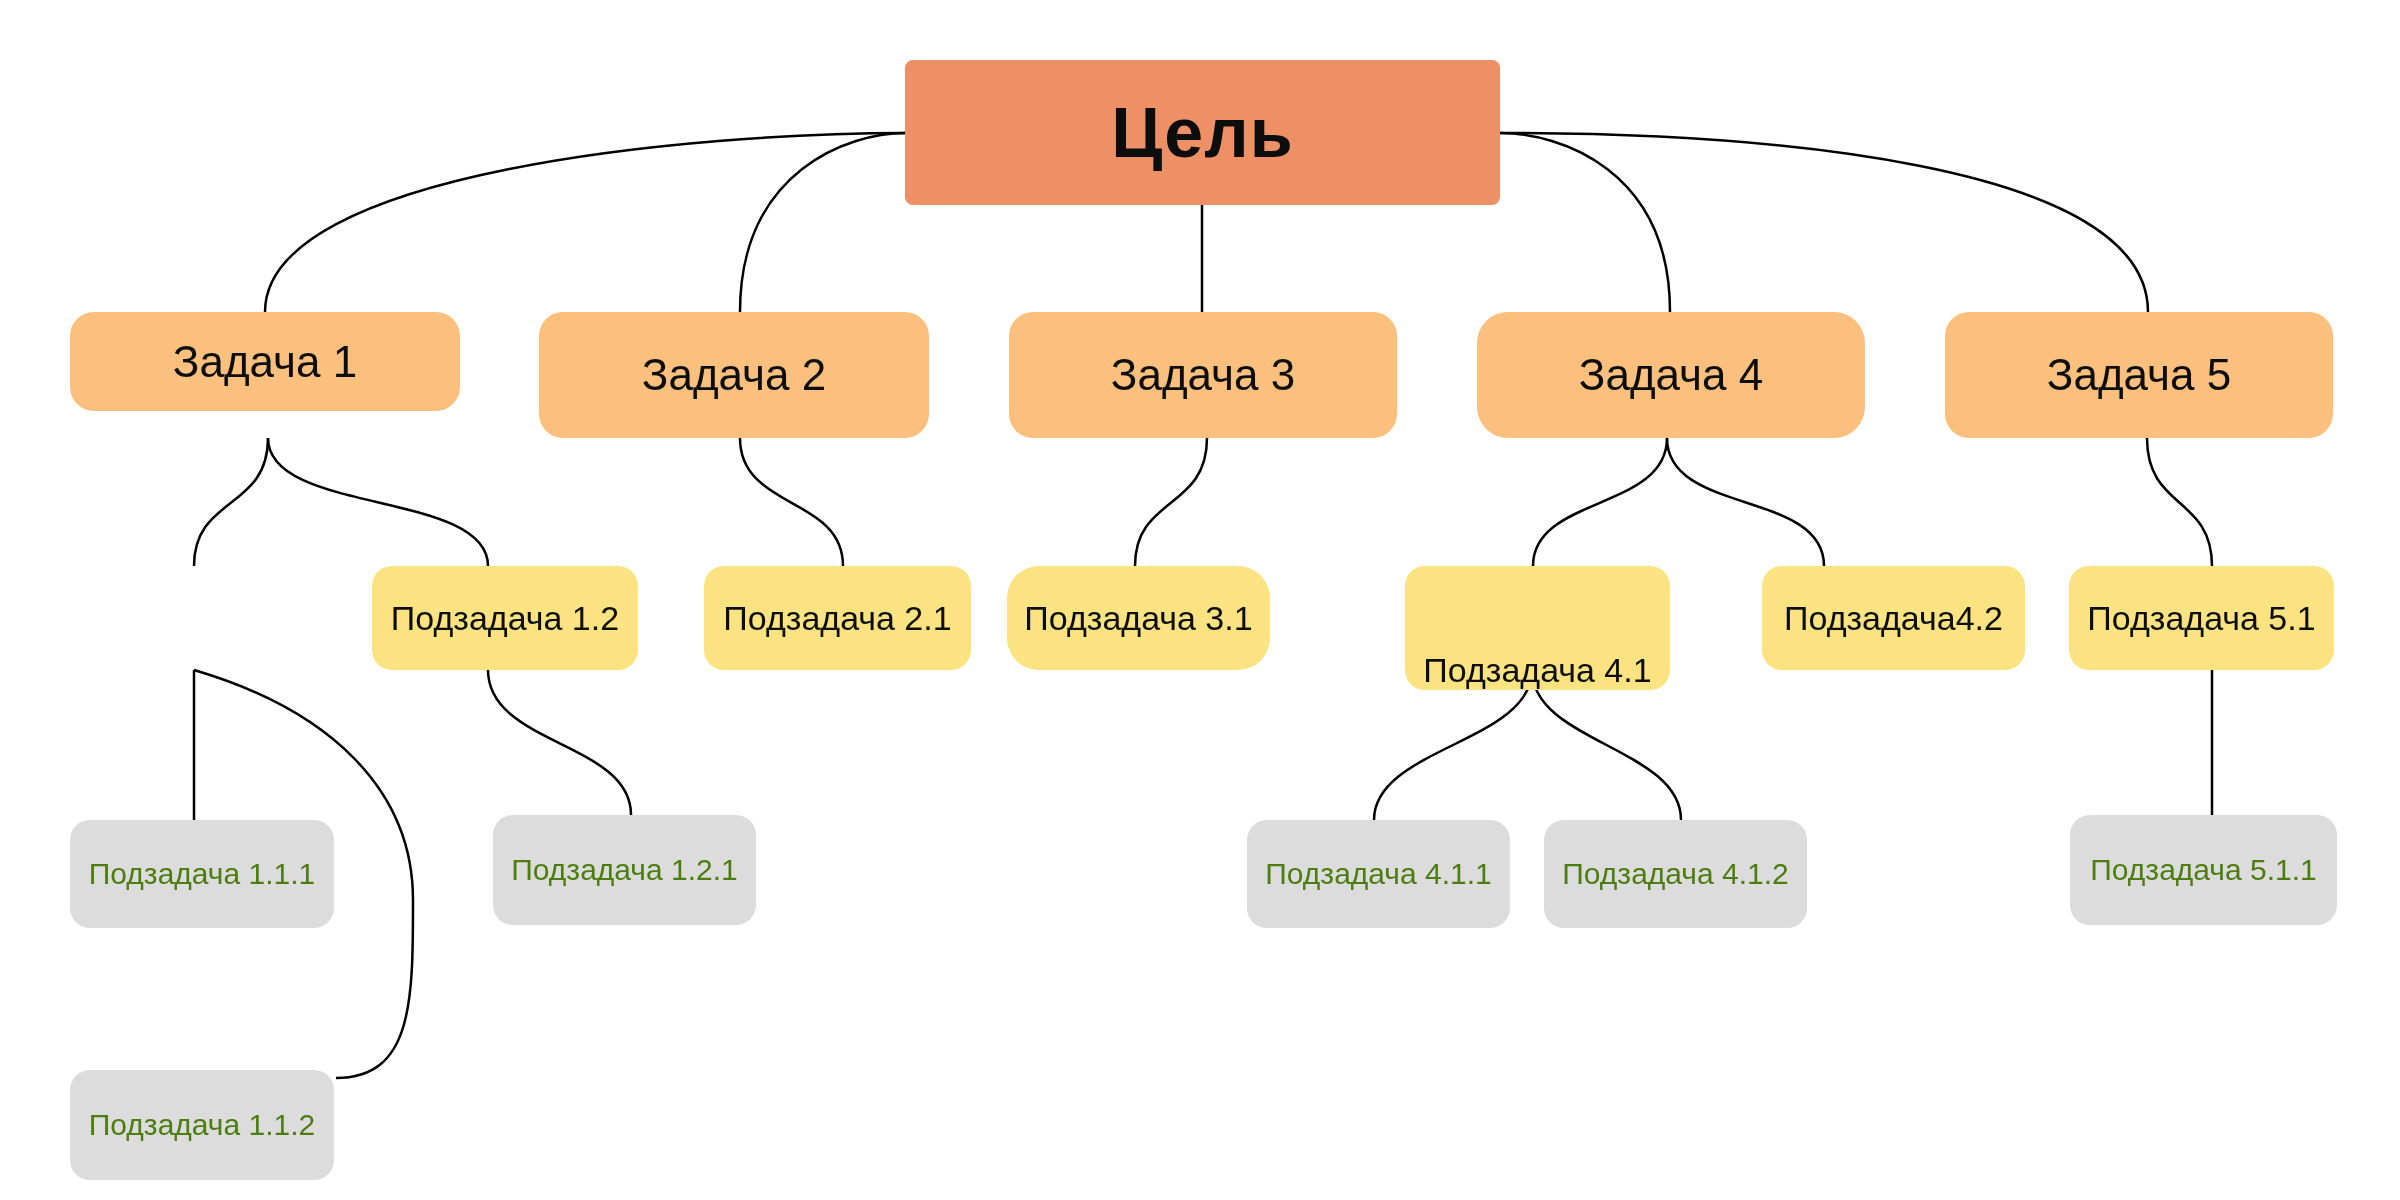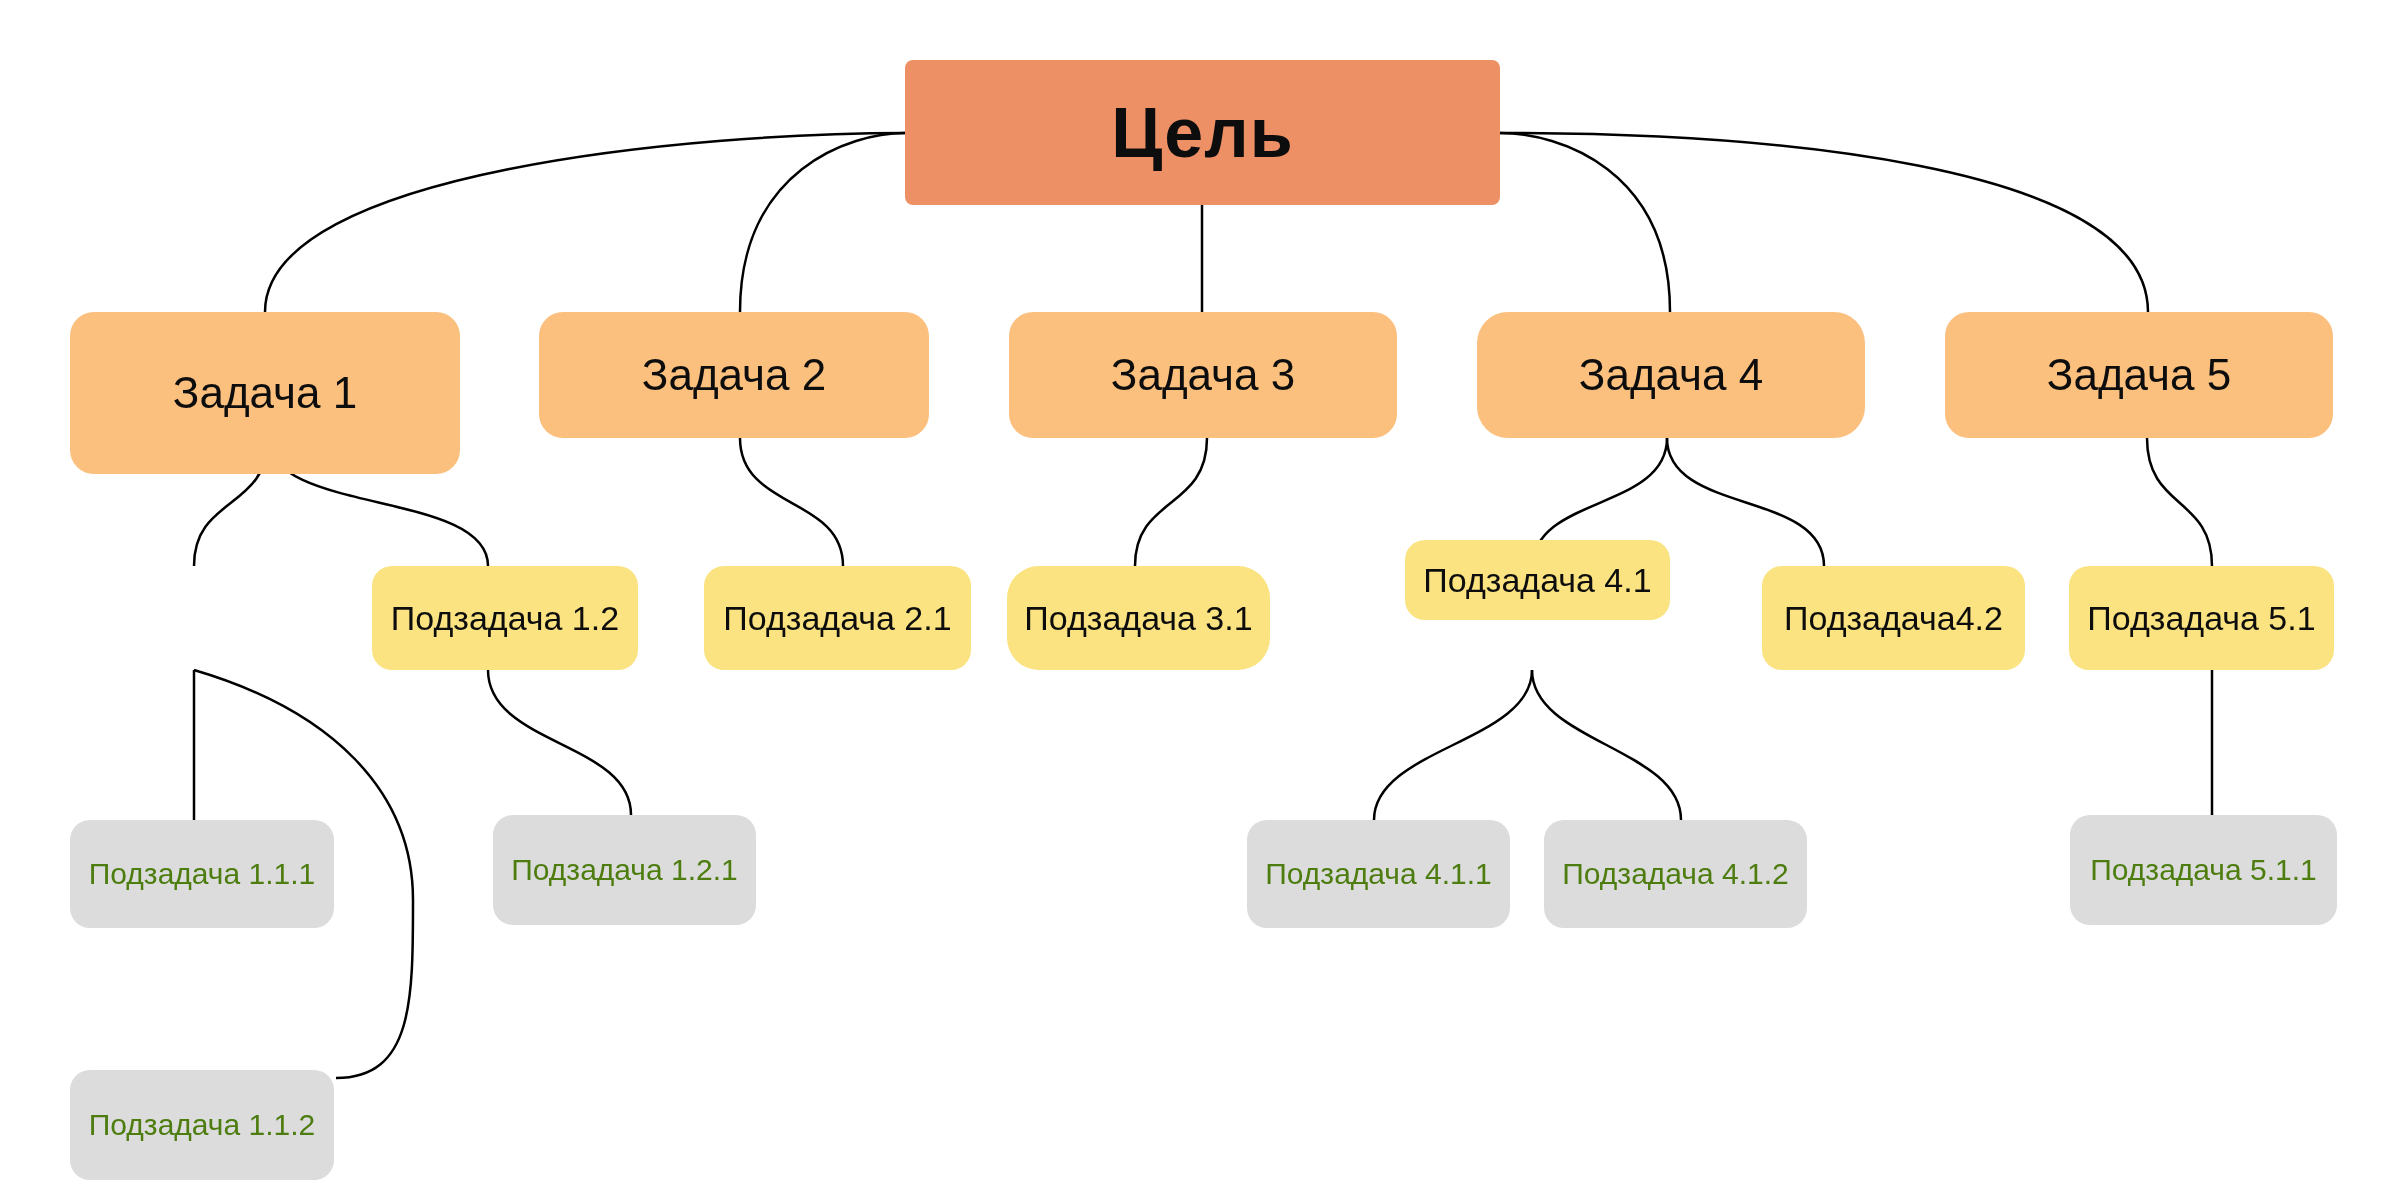--- a/index.html
+++ b/index.html
@@ -59,30 +59,30 @@
     background: var(--leaf-fill, #dcdcdc);
     border-radius: 20px;
     font-size: 30px;
     font-weight: 400;
     color: #4d7c0f;
   }
   .label { pointer-events: none; }
 
   
   #n-root   { left: 905px;  top: 60px;   width: 595px; height: 145px; }
-  #n-t1     { left: 70px;   top: 312px;  width: 390px; height: 162px; }
+  #n-t1     { left: 70px;   top: 312px;  width: 390px; height: 99px; }
   #n-t2     { left: 539px;  top: 312px;  width: 390px; height: 126px; }
   #n-t3     { left: 1009px; top: 312px;  width: 388px; height: 126px; }
   #n-t4     { left: 1477px; top: 312px;  width: 388px; height: 126px; border-radius: 31px; }
   #n-t5     { left: 1945px; top: 312px;  width: 388px; height: 126px; }
   #n-s11    { left: 70px;   top: 566px;  width: 264px; height: 104px; }
   #n-s12    { left: 372px;  top: 566px;  width: 266px; height: 104px; }
   #n-s21    { left: 704px;  top: 566px;  width: 267px; height: 104px; }
   #n-s31    { left: 1007px; top: 566px;  width: 263px; height: 104px; border-radius: 32px; }
-  #n-s41    { left: 1405px; top: 540px;  width: 265px; height: 80px; }
+  #n-s41    { left: 1405px; top: 566px;  width: 265px; height: 124px; align-items: flex-end; }
   #n-s42    { left: 1762px; top: 566px;  width: 263px; height: 104px; text-align: center; }
   #n-s51    { left: 2069px; top: 566px;  width: 265px; height: 104px; }
   #n-l111   { left: 70px;   top: 820px;  width: 264px; height: 108px; }
   #n-l112   { left: 70px;   top: 1022px; width: 264px; height: 110px; margin-top: 48px; }
   #n-l121   { left: 493px;  top: 815px;  width: 263px; height: 110px; }
   #n-l411   { left: 1247px; top: 820px;  width: 263px; height: 108px; }
   #n-l412   { left: 1544px; top: 820px;  width: 263px; height: 108px; }
   #n-l511   { left: 2070px; top: 815px;  width: 267px; height: 110px; }
 </style>
 </head>

